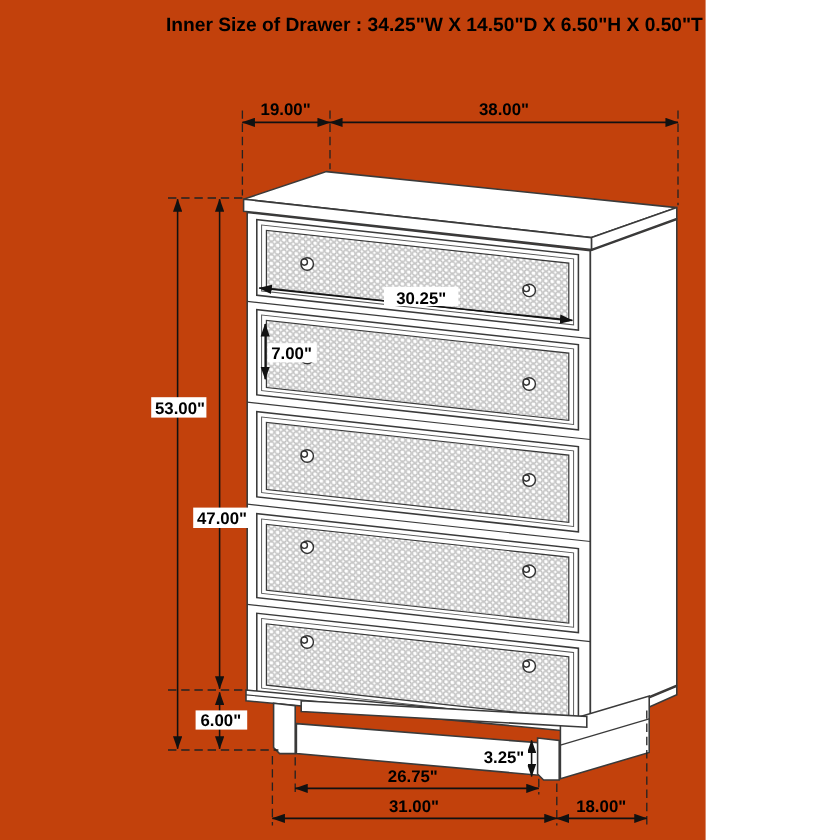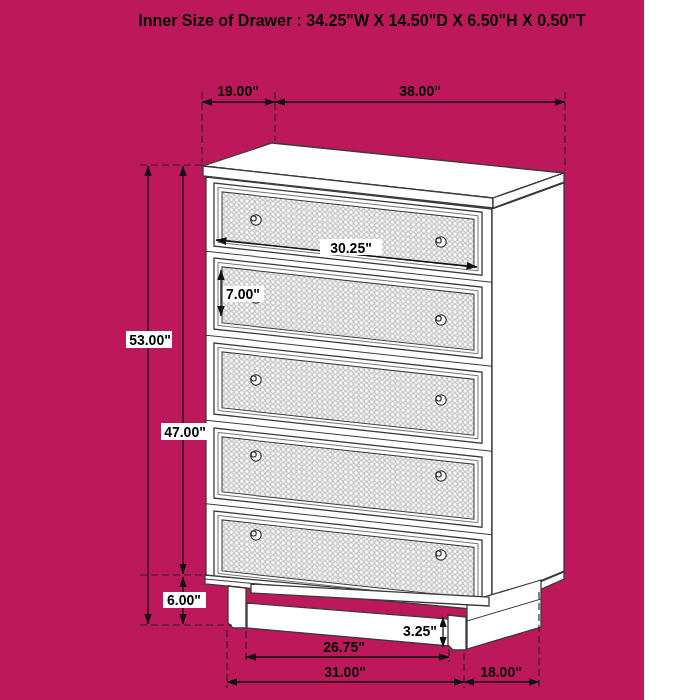--- a/index.html
+++ b/index.html
@@ -1,16 +1,16 @@
 <!DOCTYPE html>
 <html><head>
 <meta charset="utf-8">
 <style>
   html,body{margin:0;padding:0;background:#fff;}
-  .stage{position:relative;width:644px;height:700px;background:#be185d;overflow:hidden;
+  .stage{position:relative;width:588px;height:700px;background:#c2410c;overflow:hidden;
          font-family:"Liberation Sans",sans-serif;}
   svg{display:block;}
   .title{font:bold 16px "Liberation Sans",sans-serif;fill:#000;}
   .dimlabel{font:bold 14px "Liberation Sans",sans-serif;fill:#000;}
   .dim{stroke:#111;stroke-width:1.3;fill:none;marker-start:url(#ah);marker-end:url(#ah);}
   .dash{stroke:#222;stroke-width:1.1;fill:none;stroke-dasharray:7 4;}
   .ln{stroke:#3a3a3a;stroke-width:1.3;fill:#fff;}
   .thin{stroke:#555;stroke-width:0.8;fill:none;}
   .mesh{stroke:#3a3a3a;stroke-width:1;fill:url(#cane);}
   .railline{stroke:#3a3a3a;stroke-width:1;fill:none;}

